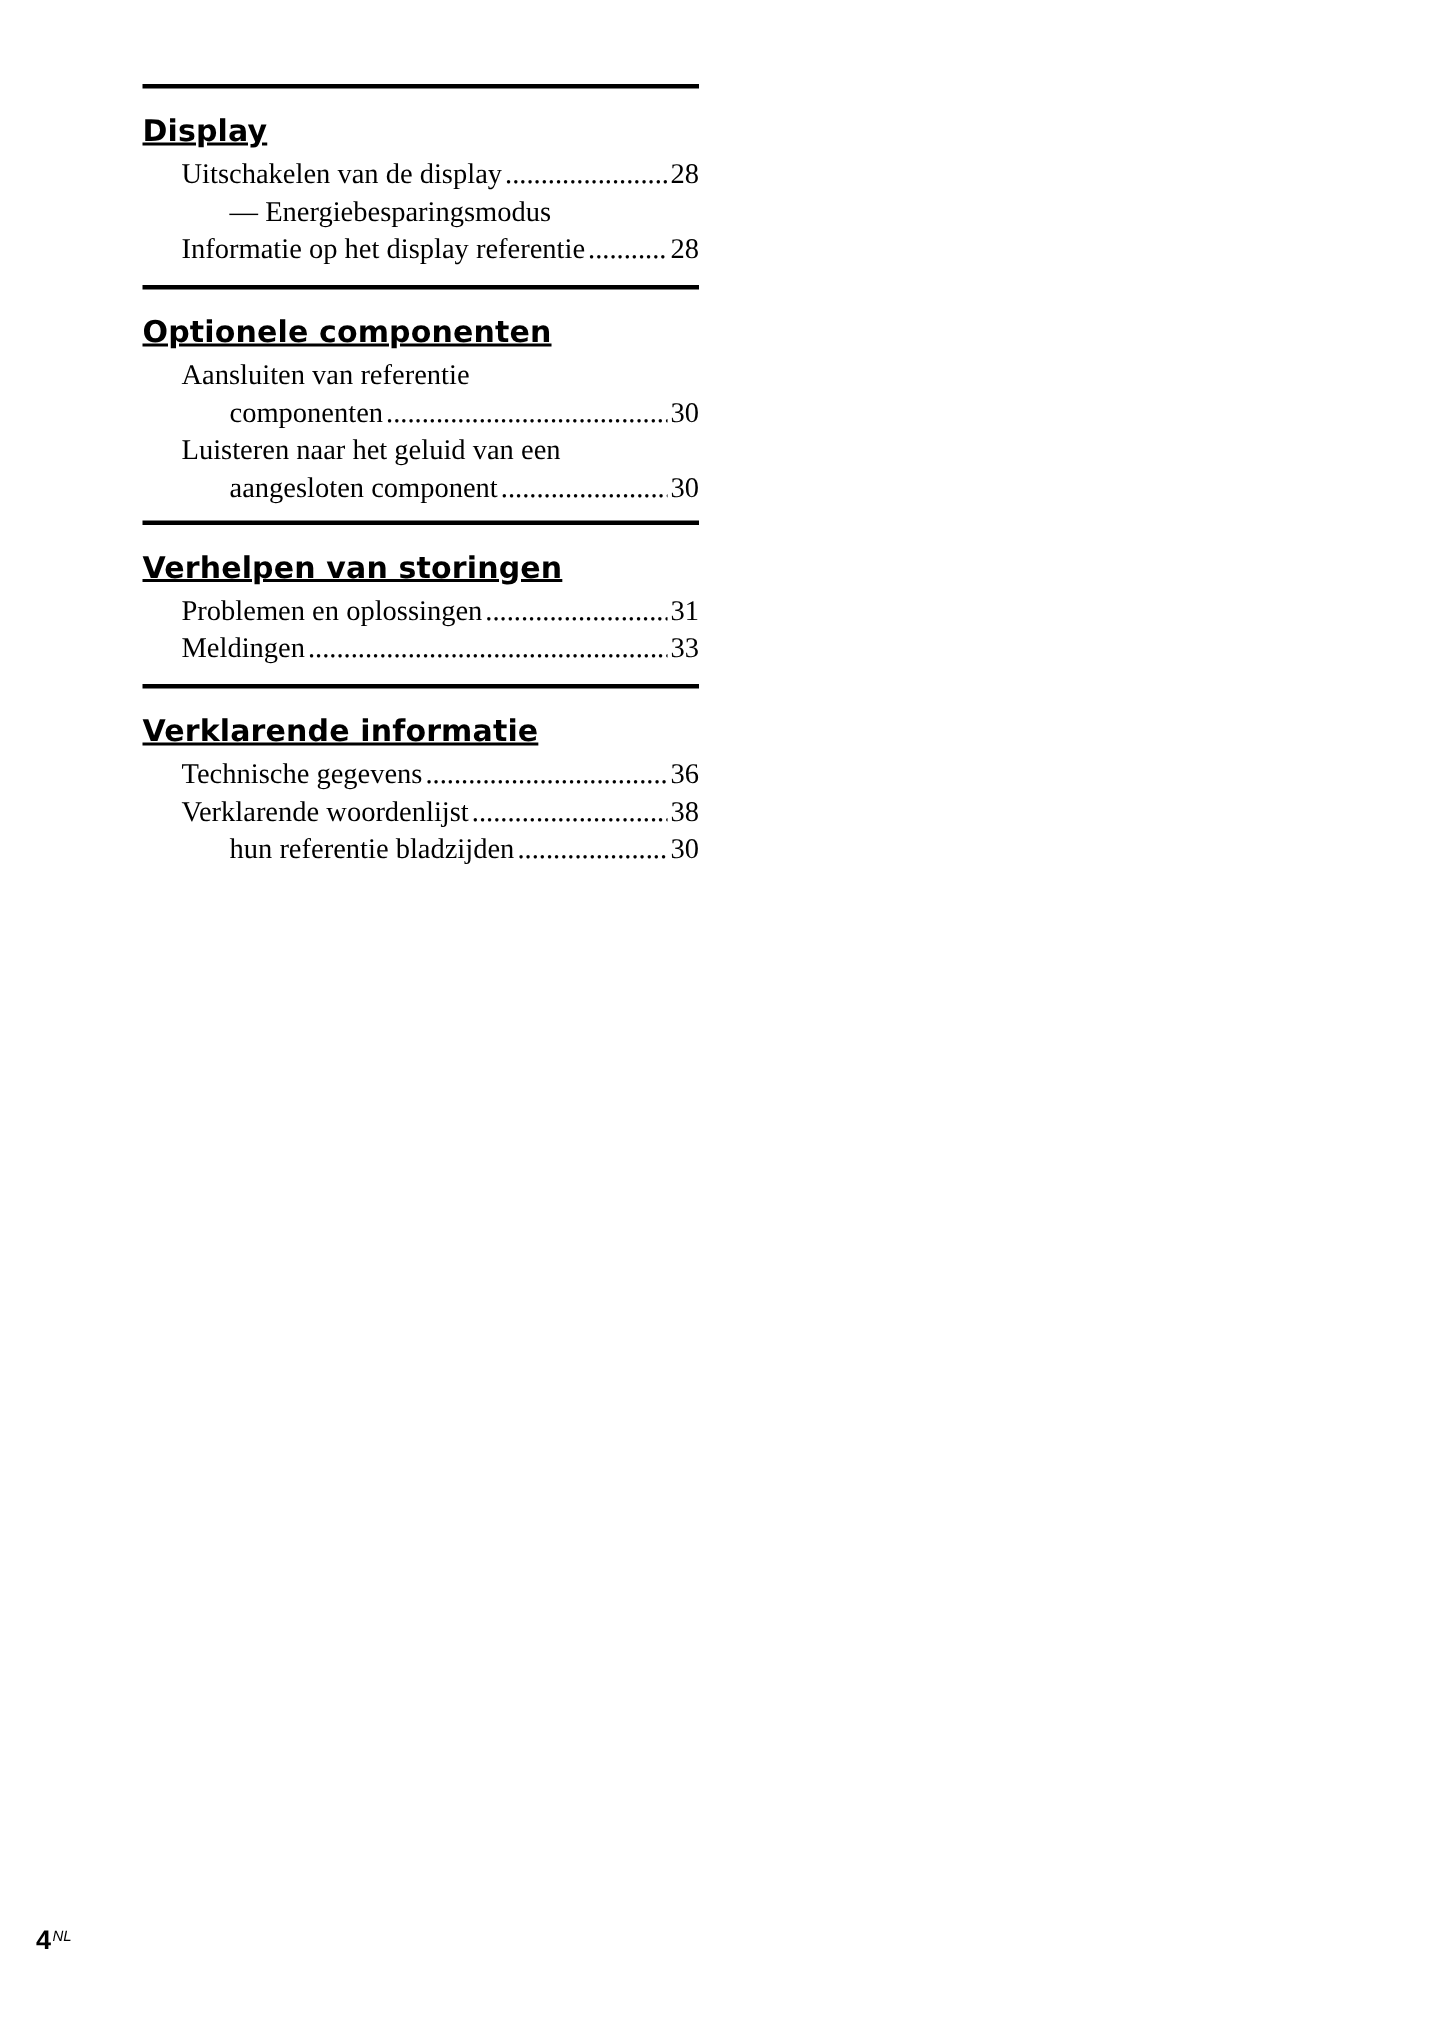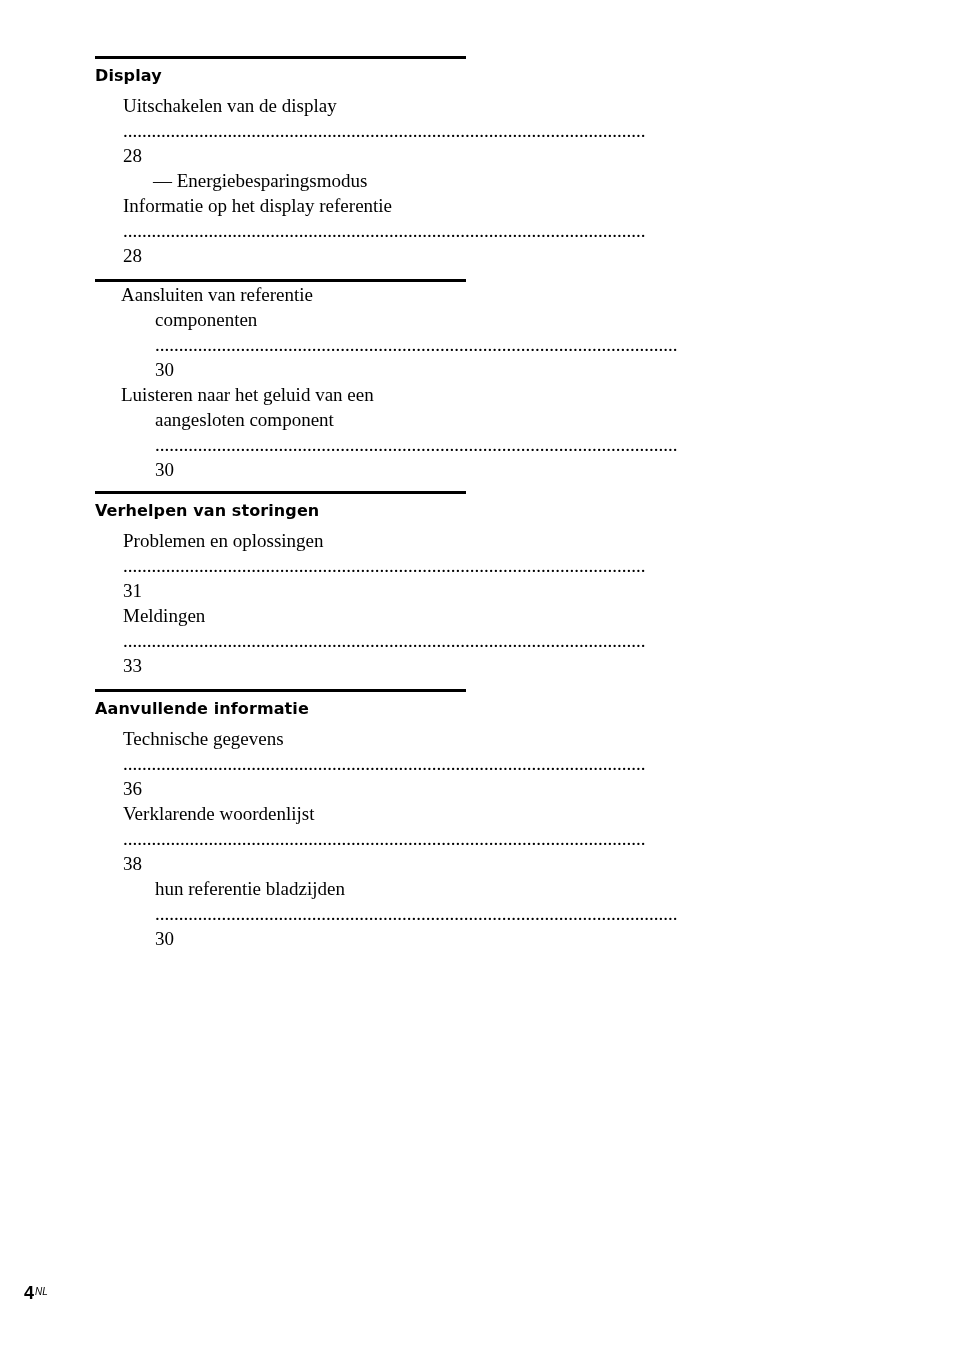--- a/index.html
+++ b/index.html
@@ -3,35 +3,36 @@
   <meta charset="utf-8">
   <style>
     html, body { margin: 0; padding: 0; background: #ffffff; }
     body { width: 954px; height: 1352px; position: relative; overflow: hidden; color: #000; }
     .toc { position: absolute; left: 95px; top: 56px; width: 371px; }
     .section { position: relative; }
     .section-rule { height: 3px; background: #000; }
     .section-title {
       font-family: "DejaVu Sans", sans-serif;
       font-weight: bold;
-      font-size: 16px;
+      font-size: 20px;
       line-height: 24px;
-      margin-top: 5px;
+      margin-top: 16px;
       margin-bottom: 5px;
       letter-spacing: 0.1px;
       white-space: nowrap;
+      text-decoration: underline;
     }
     .entries { padding-left: 26px; }
     .entry {
       font-family: "Liberation Serif", serif;
       font-size: 19px;
       line-height: 25px;
       white-space: nowrap;
     }
-    .line { display: flex; align-items: baseline; flex-direction: column; }
+    .line { display: flex; align-items: baseline; }
     .line.indent { padding-left: 32px; }
     .line .text { flex: 0 0 auto; }
     .line .dots {
       flex: 1 1 auto;
       overflow: hidden;
       white-space: nowrap;
       margin: 0 2px;
     }
     .line .dots::before {
       content: "..............................................................................................................";
@@ -81,20 +82,21 @@
           <span class="page">28</span>
         </div>
       </div>
     </div>
   </div>
 
   <div class="gap"></div>
 
   <div class="section">
     <div class="section-rule"></div>
+    <div class="section-title">Optionele componenten</div>
     <div class="entries">
       <div class="entry">
         <div class="line">
           <span class="text">Aansluiten van referentie</span>
         </div>
         <div class="line indent">
           <span class="text">componenten</span>
           <span class="dots"></span>
           <span class="page">30</span>
         </div>
@@ -132,21 +134,21 @@
           <span class="page">33</span>
         </div>
       </div>
     </div>
   </div>
 
   <div class="gap"></div>
 
   <div class="section">
     <div class="section-rule"></div>
-    <div class="section-title">Aanvullende informatie</div>
+    <div class="section-title">Verklarende informatie</div>
     <div class="entries">
       <div class="entry">
         <div class="line">
           <span class="text">Technische gegevens </span>
           <span class="dots"></span>
           <span class="page">36</span>
         </div>
       </div>
       <div class="entry">
         <div class="line">

